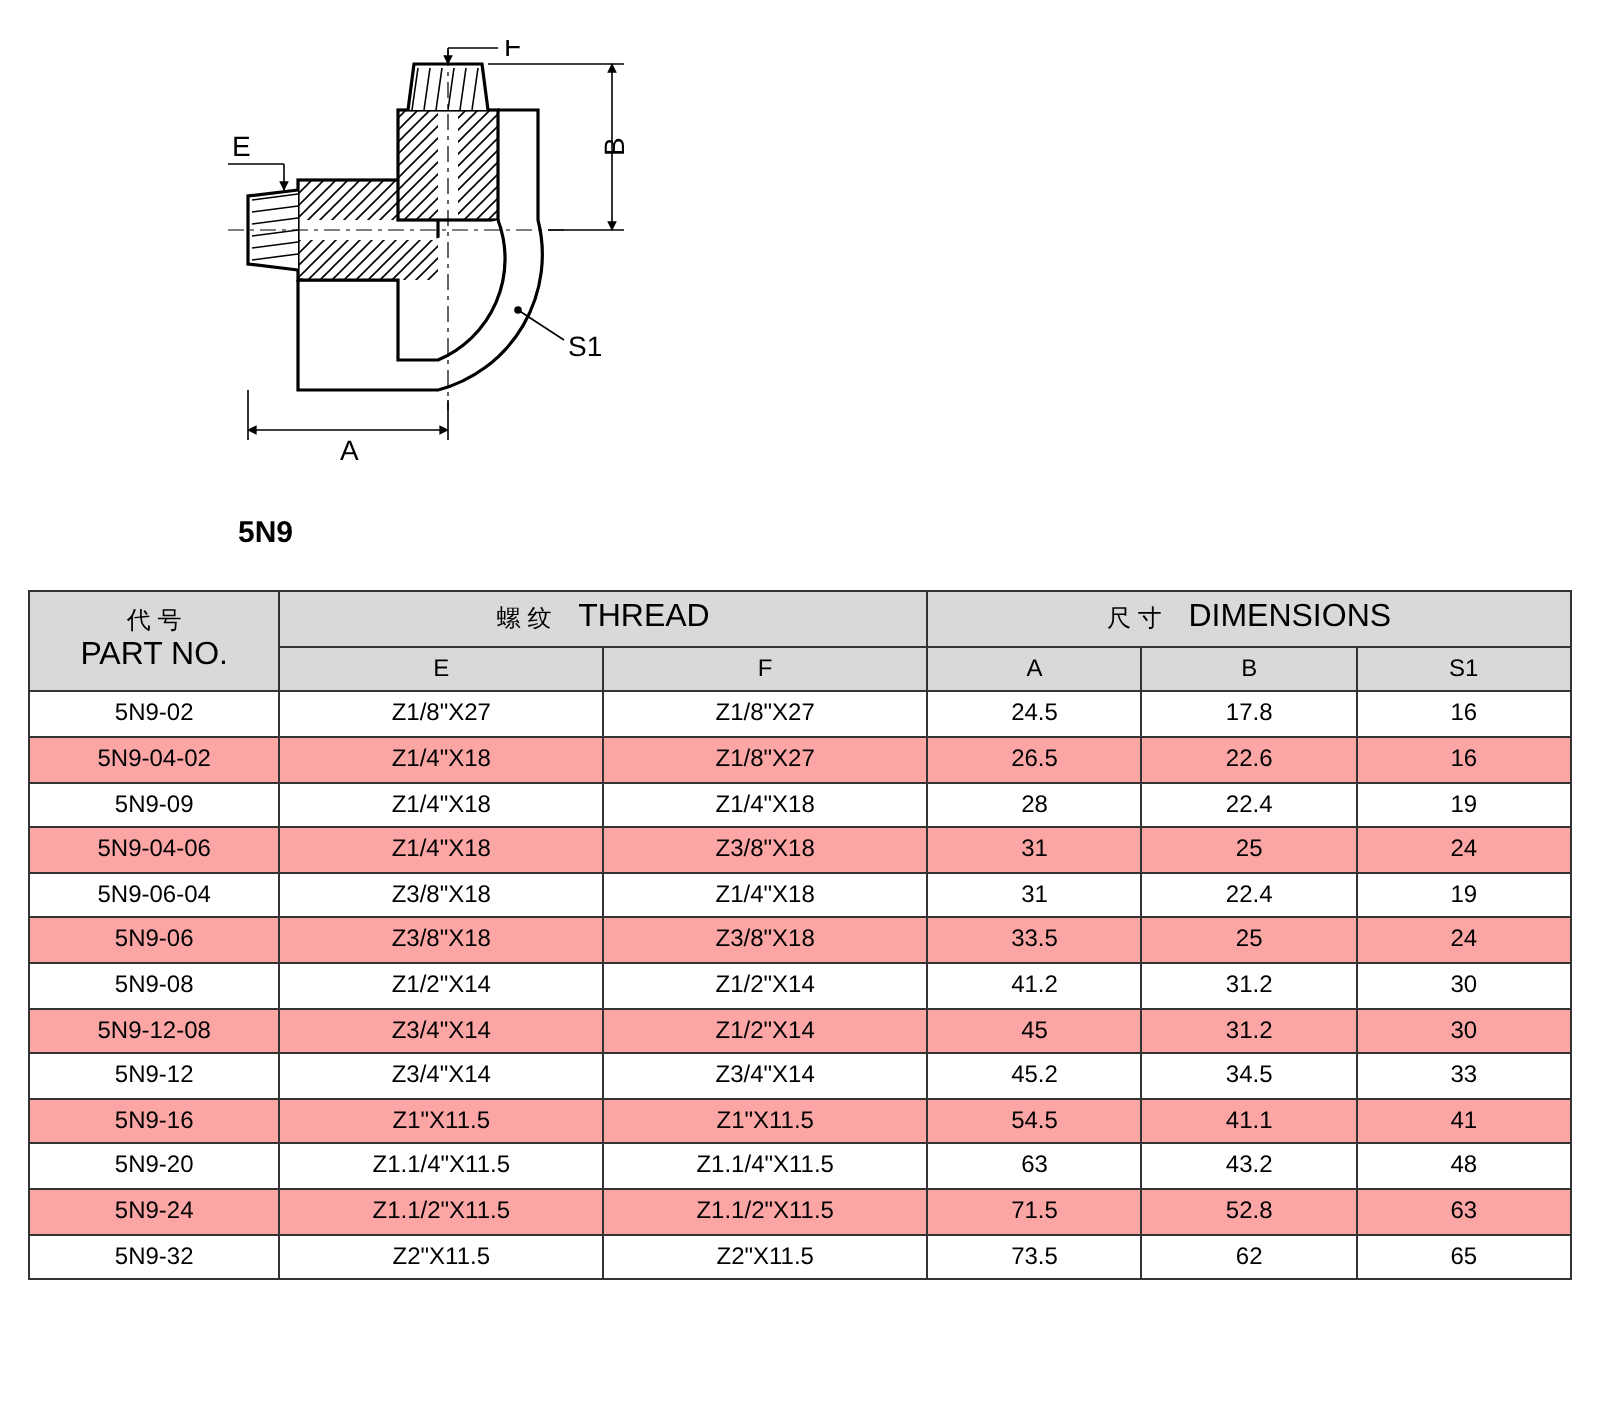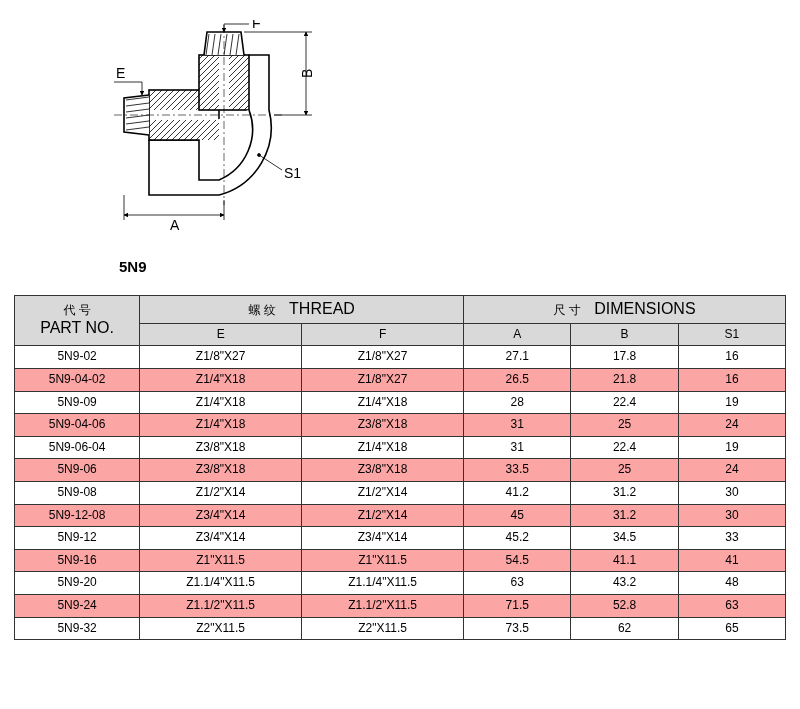--- a/index.html
+++ b/index.html
@@ -135,30 +135,30 @@
         <th style="width:100px;">A</th>
         <th style="width:100px;">B</th>
         <th style="width:100px;">S1</th>
       </tr>
     </thead>
     <tbody id="tbody">
         <tr class="plain">
           <td>5N9-02</td>
           <td>Z1/8"X27</td>
           <td>Z1/8"X27</td>
-          <td>27.1</td>
+          <td>24.5</td>
           <td>17.8</td>
           <td>16</td>
         </tr>
         <tr class="alt">
           <td>5N9-04-02</td>
           <td>Z1/4"X18</td>
           <td>Z1/8"X27</td>
           <td>26.5</td>
-          <td>21.8</td>
+          <td>22.6</td>
           <td>16</td>
         </tr>
         <tr class="plain">
           <td>5N9-09</td>
           <td>Z1/4"X18</td>
           <td>Z1/4"X18</td>
           <td>28</td>
           <td>22.4</td>
           <td>19</td>
         </tr>

